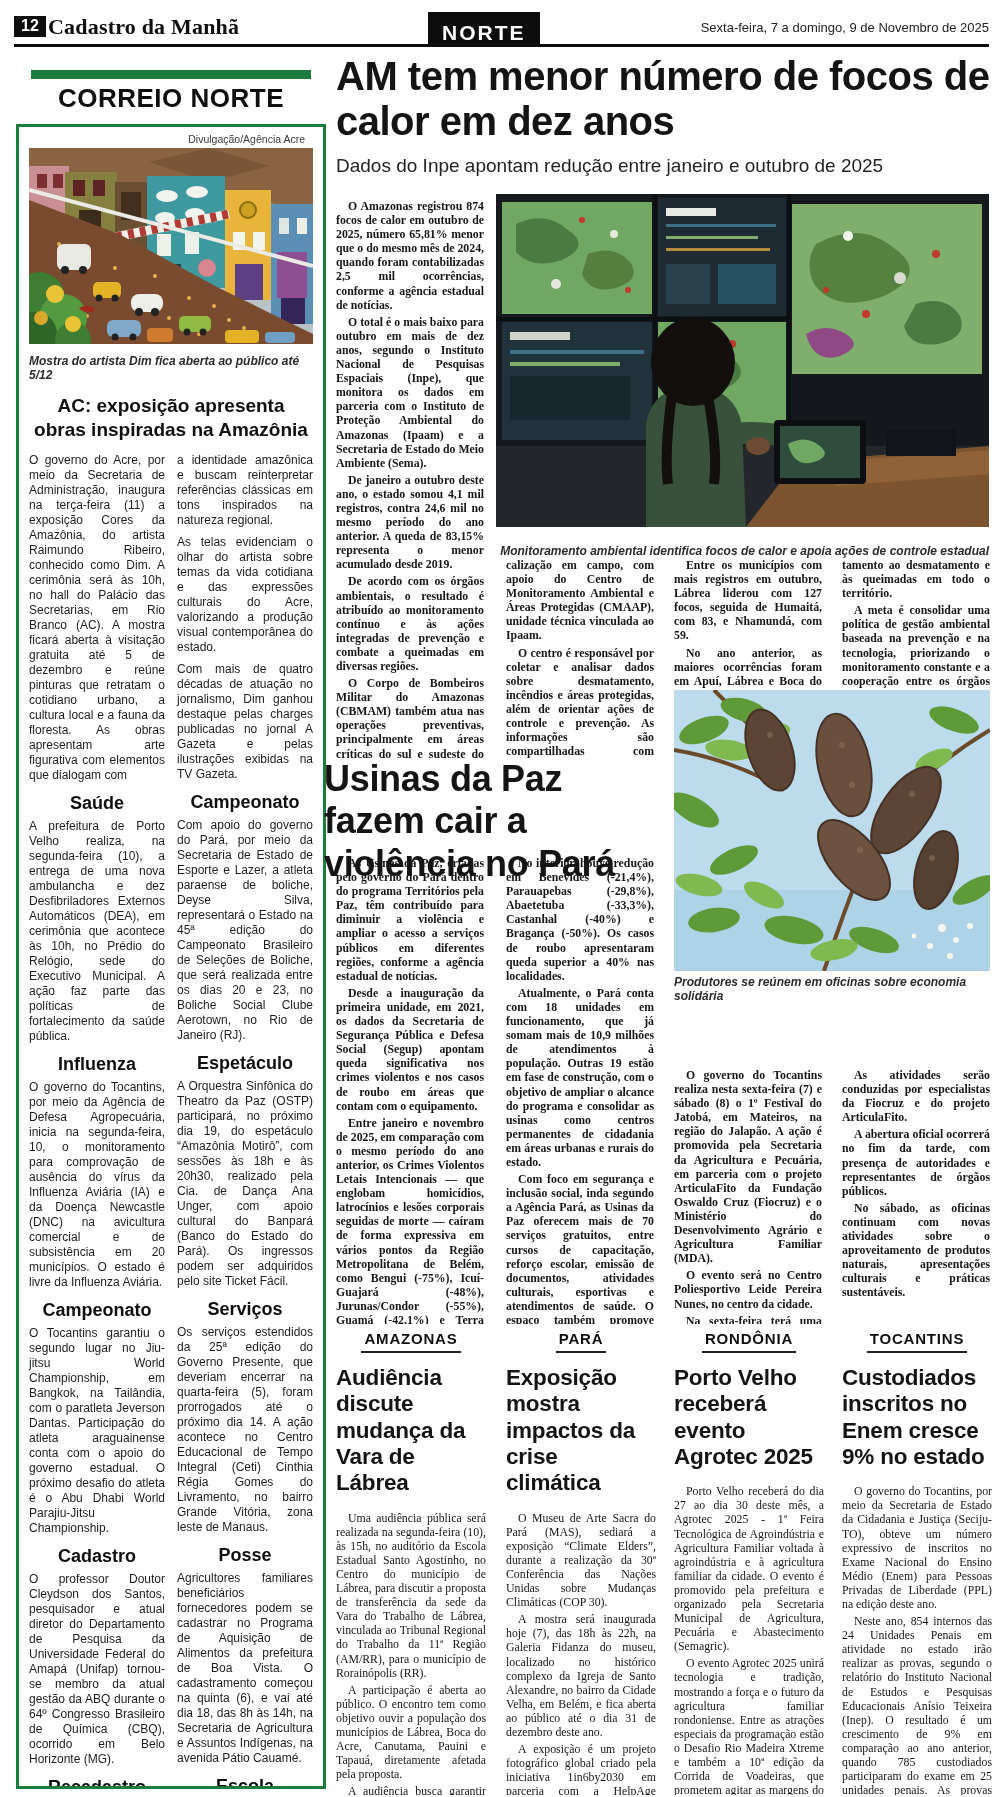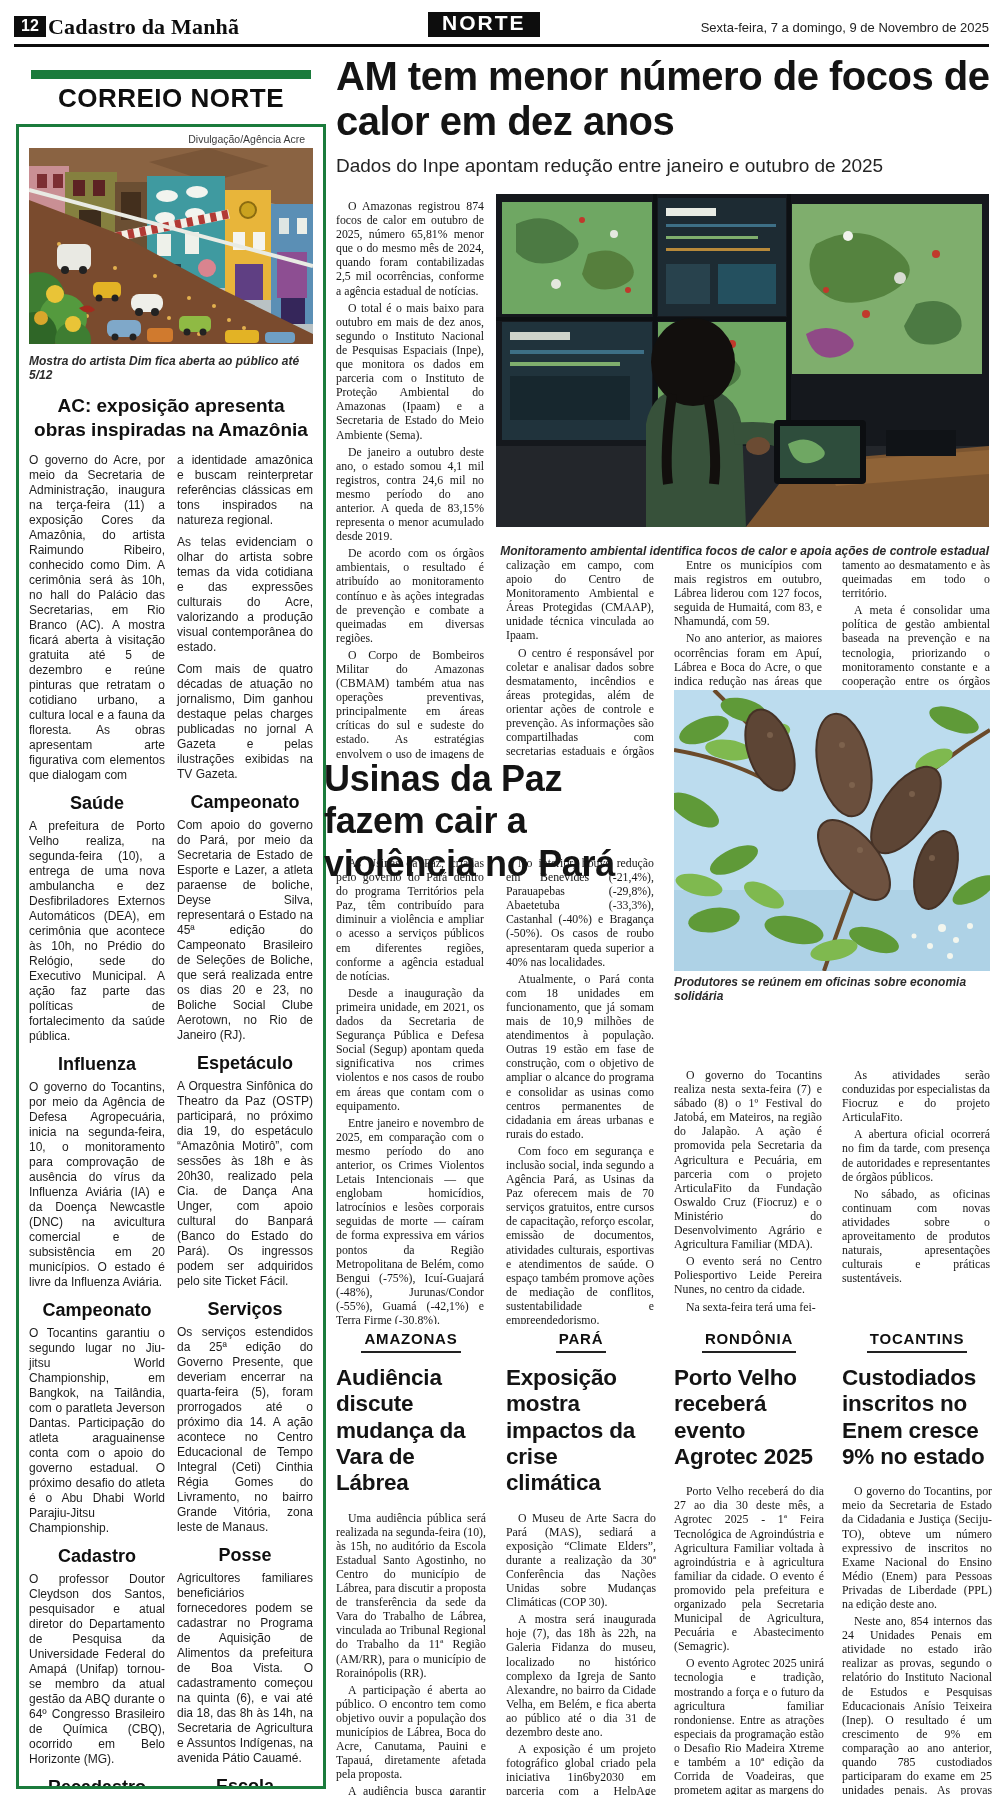--- a/index.html
+++ b/index.html
@@ -14,21 +14,21 @@
     position:absolute;left:0;top:4px;background:#0d0d0d;color:#fff;
     font-weight:bold;font-size:16px;padding:2px 7px 3px;line-height:1;
   }
   .masthead{
     position:absolute;left:34px;top:2px;
     font-family:"Liberation Serif",serif;font-weight:bold;font-size:22px;color:#0e0e0e;
     letter-spacing:.2px;
   }
   .section-badge{
     position:absolute;left:414px;top:0px;background:#0d0d0d;color:#fff;
-    font-weight:bold;font-size:21px;letter-spacing:2px;padding:0 14px 4px;line-height:1;
+    font-weight:bold;font-size:21px;letter-spacing:2px;padding:10px 14px 4px;line-height:1;
   }
   .edition-date{
     position:absolute;right:0;top:8px;font-size:13px;color:#222;
   }
   .header-rule{position:absolute;top:44px;left:14px;width:975px;height:3px;background:#0d0d0d;}
 
   
   .left-panel{position:absolute;left:16px;top:58px;width:310px;}
   .brand-bar{width:280px;height:9px;background:var(--green);margin:12px auto 4px;}
   .brand-title{
@@ -53,21 +53,21 @@
   }
   .np-sec-title{
     text-align:center;font-size:18px;font-weight:bold;color:#0f0f0f;margin:10px 0 5px;
   }
 
   
   .serif-col{
     position:absolute;font-family:"Liberation Serif",serif;
     font-size:11.8px;line-height:14.1px;text-align:justify;color:#161616;overflow:hidden;
   }
-  .serif-col p{margin:0 0 3px;text-indent:12px;}
+  .serif-col p{margin:0 0 3px;text-indent:12px;font-weight:bold;}
   .serif-col p.cont{text-indent:0;}
 
   
   .main-headline{
     position:absolute;left:336px;top:54px;width:656px;
     font-size:40px;font-weight:bold;line-height:1.12;letter-spacing:-.5px;color:#141414;
   }
   .main-subhead{
     position:absolute;left:336px;top:155px;width:656px;font-size:19px;color:#242424;
   }

